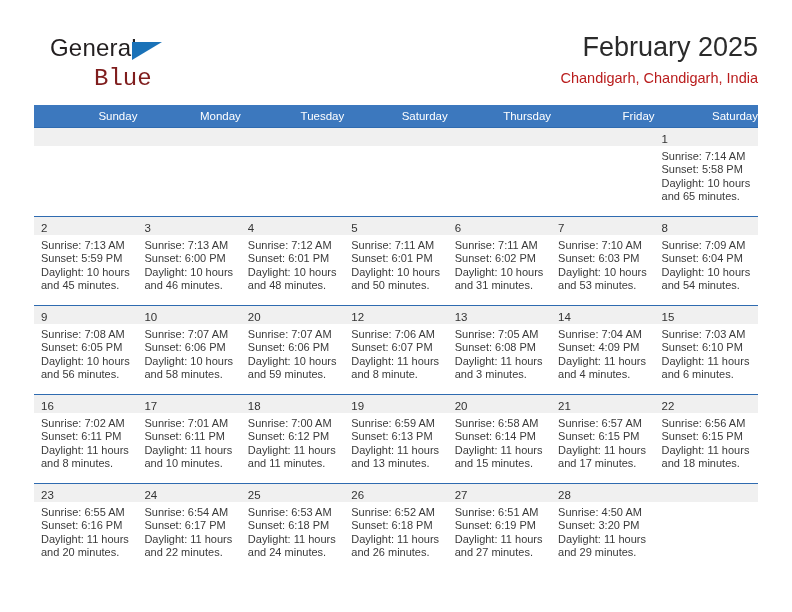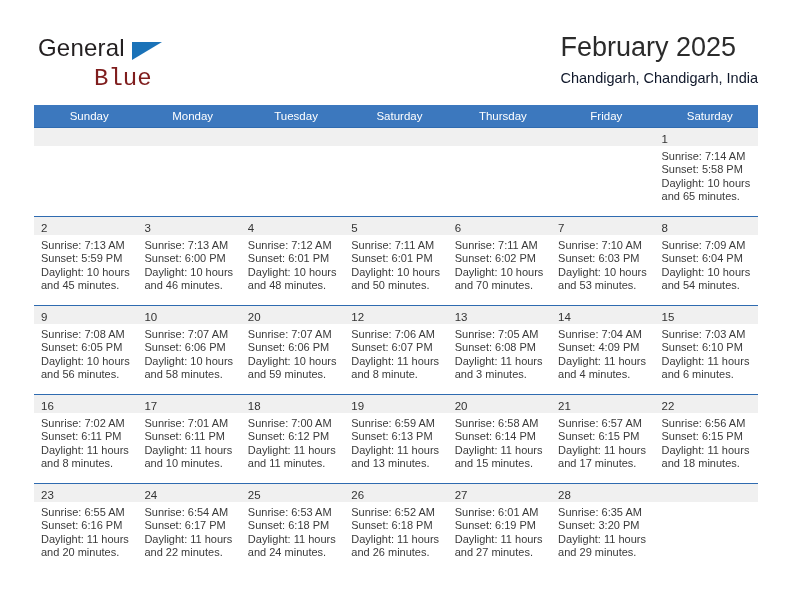--- a/index.html
+++ b/index.html
@@ -31,21 +31,21 @@
   }
   .brand {
     position: absolute;
     left: 0;
     top: 4px;
     width: 230px;
     height: 56px;
   }
   .brand-general {
     position: absolute;
-    left: 4px;
+    left: 16px;
     top: 0px;
     font-size: 24px;
     letter-spacing: 0.2px;
     color: #231f20;
     font-family: "Liberation Sans", sans-serif;
   }
   .brand-triangle {
     position: absolute;
     left: 98px;
     top: 8px;
@@ -59,31 +59,31 @@
     left: 60px;
     top: 31px;
     font-size: 24px;
     color: #7f1d1d;
     font-family: Liberation Mono, monospace;
   }
   .titles {
     position: absolute;
     right: 0;
     top: 0;
-    text-align: left;
+    text-align: right;
   }
   .cal-title {
     font-size: 27px;
     color: #2b2b2b;
     line-height: 34px;
     white-space: nowrap;
   }
   .cal-subtitle {
     font-size: 14.5px;
-    color: #0f172a;
+    color: #b91c1c;
     line-height: 22px;
     margin-top: 3px;
     white-space: nowrap;
   }
 
   
   .calendar {
     position: absolute;
     left: 34px;
     top: 105px;
@@ -92,21 +92,21 @@
   table.cal {
     width: 724px;
     border-collapse: collapse;
     table-layout: fixed;
   }
   table.cal th {
     background: #3c78be;
     color: #ffffff;
     font-size: 11.5px;
     font-weight: normal;
-    text-align: center;
+    text-align: right;
     padding: 5px 0 5px 7px;
     height: 12px;
     border: none;
   }
   table.cal td {
     vertical-align: top;
     padding: 0;
     border: none;
     border-top: 1.6px solid #2f6bb0;
     height: 88px;
@@ -266,21 +266,21 @@
                 </div>
               </div>
             </td>
             <td>
               <div class="cell filled">
                 <div class="daynum-band"><span class="daynum">6</span></div>
                 <div class="info">
                   <div>Sunrise: 7:11 AM</div>
                   <div>Sunset: 6:02 PM</div>
                   <div>Daylight: 10 hours</div>
-                  <div>and 70 minutes.</div>
+                  <div>and 31 minutes.</div>
                 </div>
               </div>
             </td>
             <td>
               <div class="cell filled">
                 <div class="daynum-band"><span class="daynum">7</span></div>
                 <div class="info">
                   <div>Sunrise: 7:10 AM</div>
                   <div>Sunset: 6:03 PM</div>
                   <div>Daylight: 10 hours</div>
@@ -500,32 +500,32 @@
                   <div>Sunset: 6:18 PM</div>
                   <div>Daylight: 11 hours</div>
                   <div>and 26 minutes.</div>
                 </div>
               </div>
             </td>
             <td>
               <div class="cell filled">
                 <div class="daynum-band"><span class="daynum">27</span></div>
                 <div class="info">
-                  <div>Sunrise: 6:01 AM</div>
+                  <div>Sunrise: 6:51 AM</div>
                   <div>Sunset: 6:19 PM</div>
                   <div>Daylight: 11 hours</div>
                   <div>and 27 minutes.</div>
                 </div>
               </div>
             </td>
             <td>
               <div class="cell filled">
                 <div class="daynum-band"><span class="daynum">28</span></div>
                 <div class="info">
-                  <div>Sunrise: 6:35 AM</div>
+                  <div>Sunrise: 4:50 AM</div>
                   <div>Sunset: 3:20 PM</div>
                   <div>Daylight: 11 hours</div>
                   <div>and 29 minutes.</div>
                 </div>
               </div>
             </td>
             <td>
               <div class="cell empty">
                 <div class="daynum-band"><span class="daynum"></span></div>
               </div>

